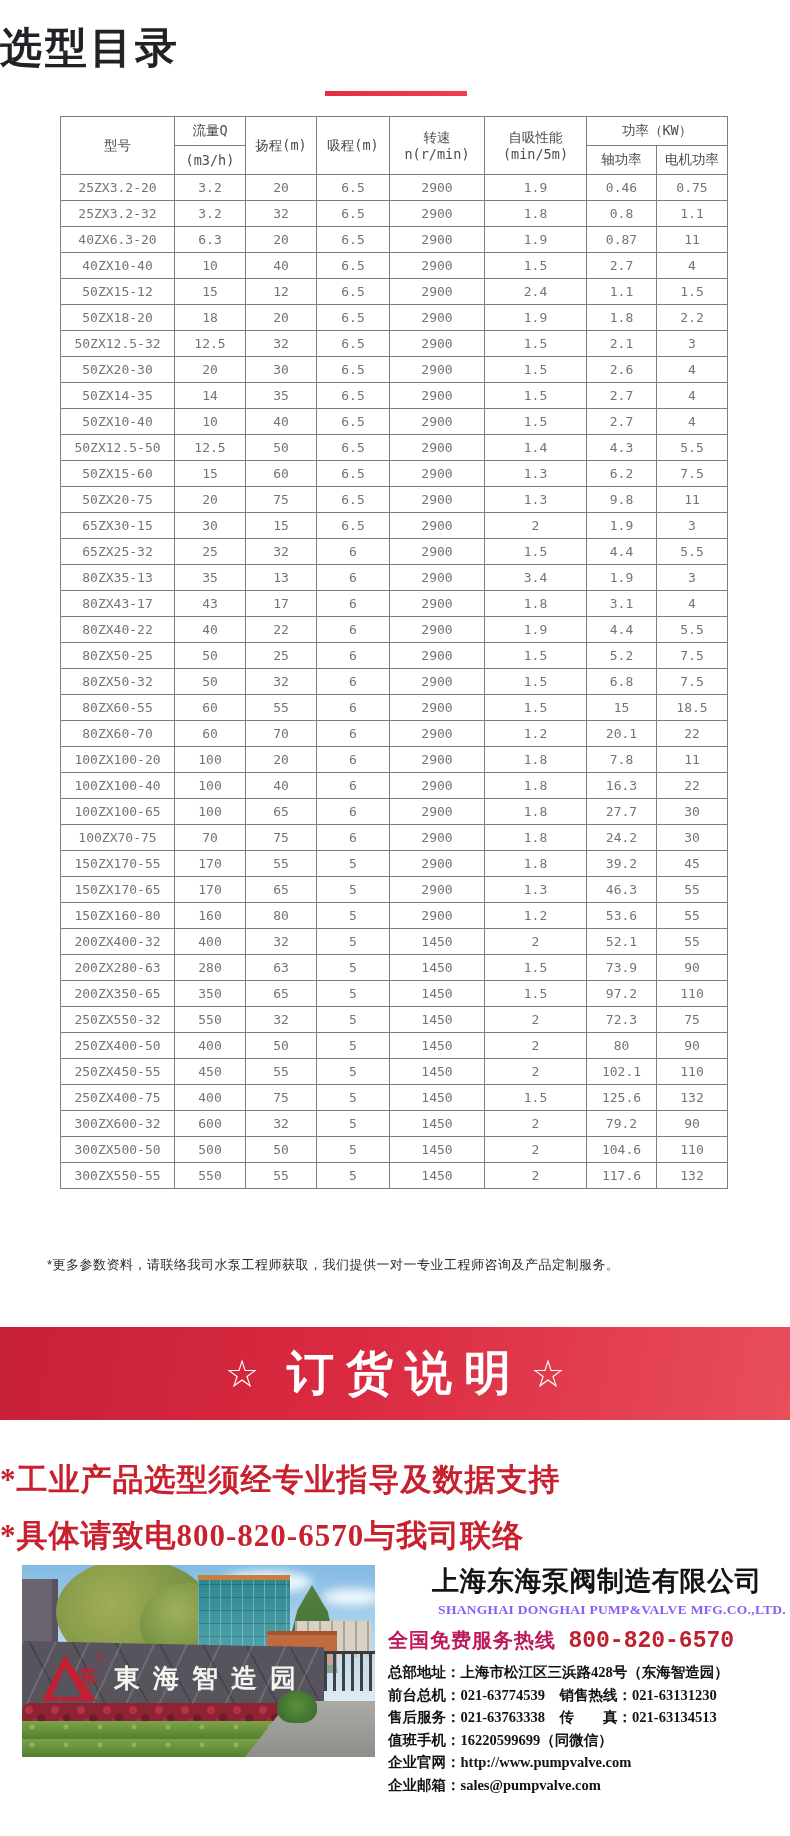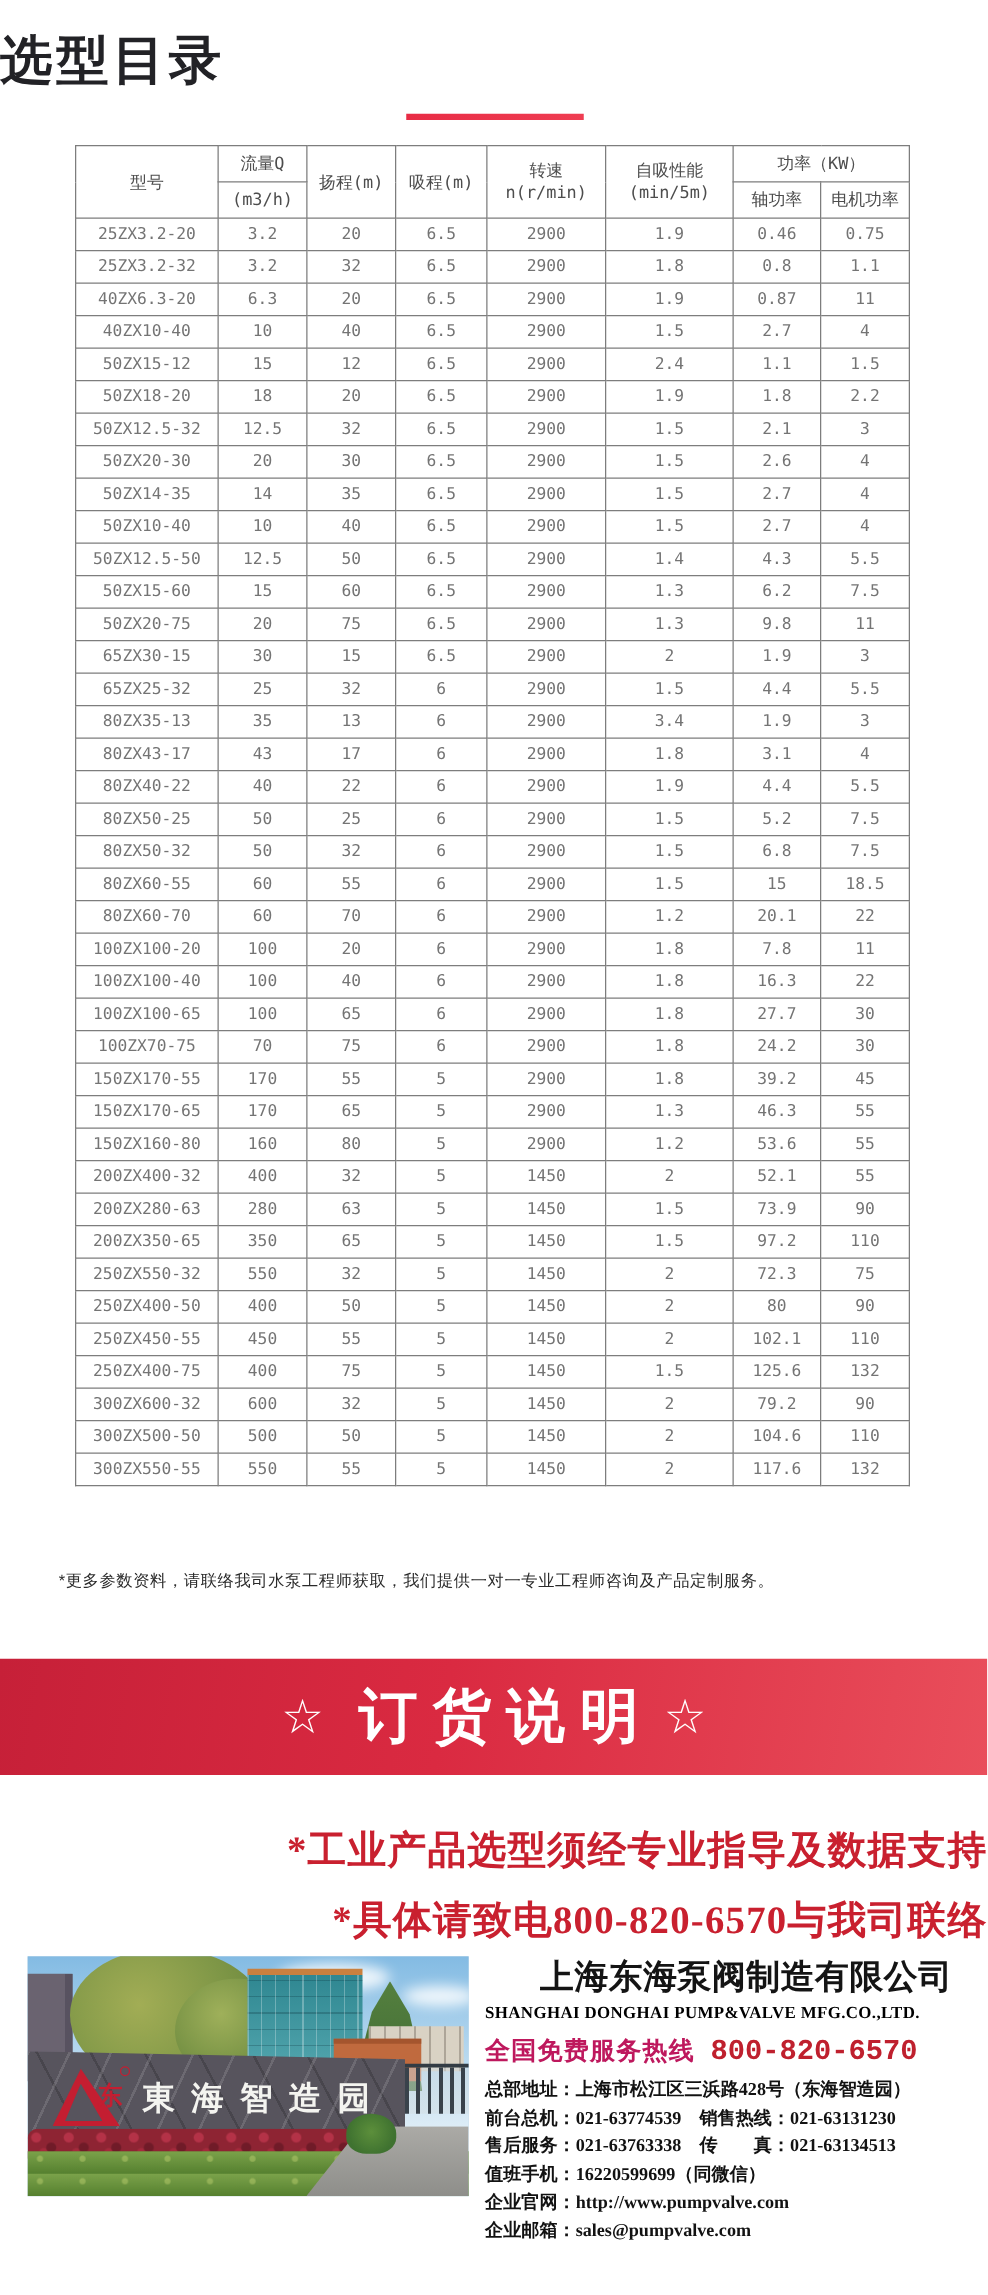--- a/index.html
+++ b/index.html
@@ -27,21 +27,21 @@
 
   
   .order-banner { position:absolute; top:1327px; left:0; width:790px; height:93px;
     background:linear-gradient(100deg,#c62038 0%,#da2a41 45%,#e94e5b 100%);
     display:flex; align-items:center; justify-content:center; }
   .order-banner .star { color:#ffffff; font-size:38px; font-weight:700; }
   .order-banner .banner-text { color:#ffffff; font-size:47px; font-weight:800;
     letter-spacing:12px; margin:0 8px 0 28px; }
 
   
-  .notice-lines { position:absolute; top:1452px; left:0; width:790px; text-align:right; }
+  .notice-lines { position:absolute; top:1452px; left:0; width:790px; text-align:left; }
   .notice-line { font-family:"Liberation Serif","DejaVu Serif",serif; font-weight:700;
     font-size:31px; color:#c9202f; line-height:56px; letter-spacing:1px; }
 
   
   .campus-photo { position:absolute; top:1565px; left:22px; width:353px; height:192px; overflow:hidden; background:#bcd6e8; }
   .ph-sky { position:absolute; inset:0; background:linear-gradient(#83bbe3 0%,#c8e2f3 55%,#e9f2f8 80%); }
   .ph-cloud { position:absolute; background:rgba(255,255,255,.85); border-radius:50%; filter:blur(5px); }
   .ph-c1 { left:200px; top:6px; width:90px; height:22px; }
   .ph-c2 { left:300px; top:24px; width:60px; height:16px; }
   .ph-bldg-left { position:absolute; left:0; top:14px; width:36px; height:86px; background:#6a6370;
@@ -92,21 +92,21 @@
       linear-gradient(#7ba24a,#55802f); background-size:34px 18px; }
   .ph-road { position:absolute; right:0; bottom:0; width:130px; height:56px;
     background:linear-gradient(#abaaa6,#8e8e8a); clip-path:polygon(34% 0,100% 0,100% 100%,0 100%); }
   .ph-palm { position:absolute; right:58px; bottom:34px; width:40px; height:32px;
     background:radial-gradient(circle at 50% 45%,#5c8f3b 0%,#3f7230 70%);
     border-radius:50% 50% 40% 40%; }
 
   .company-info { position:absolute; top:1563px; left:388px; width:398px; }
   .company-name-cn { font-size:27px; font-weight:800; color:#141414; letter-spacing:0.5px; white-space:nowrap;margin-left:44px; }
   .company-name-en { margin-top:3px; font-family:"Liberation Serif","DejaVu Serif",serif; font-weight:700;
-    font-size:13.5px; color:#000000; letter-spacing:0.3px; white-space:nowrap; }
+    font-size:13.5px; color:#8b5cf6; letter-spacing:0.3px; white-space:nowrap;text-align:right; }
   .hotline-row { margin-top:9px; white-space:nowrap; }
   .hotline-label { font-size:20px; font-weight:800; color:#be185d; letter-spacing:1px; }
   .hotline-number { font-family:Liberation Mono, monospace; font-size:23px; font-weight:700;
     color:#bf202e; margin-left:8px; }
   .contact-lines { margin-top:7px; }
   .contact-line { font-family:"Liberation Serif","DejaVu Serif",serif; font-weight:700;
     font-size:14.5px; color:#121212; line-height:22.5px; white-space:nowrap; }
 </style>
 </head>
 <body>

